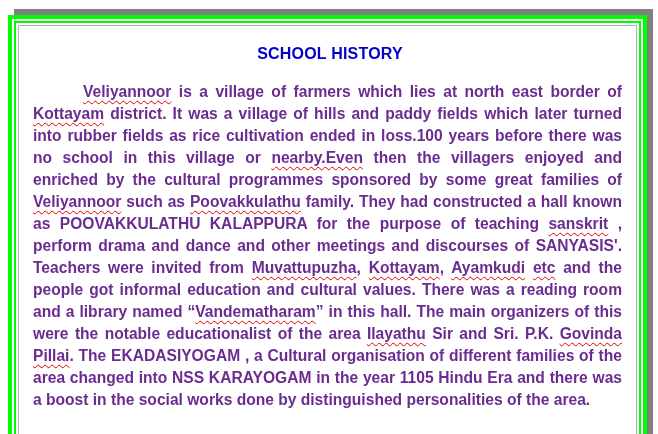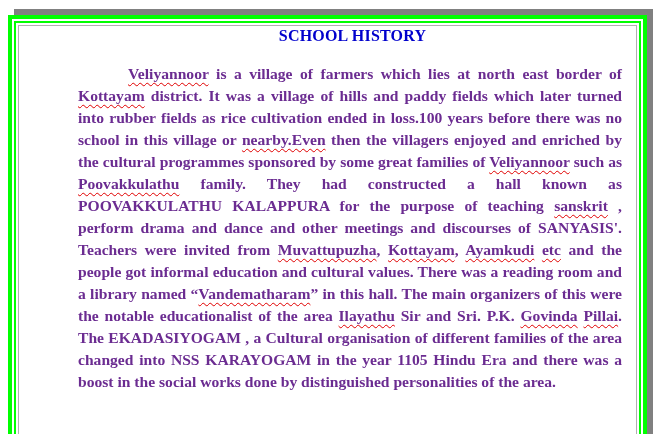--- a/index.html
+++ b/index.html
@@ -2,21 +2,21 @@
 <html><head>
 <meta charset="utf-8">
 <style>
   html, body { margin: 0; padding: 0; background: #ffffff; }
   body { width: 658px; height: 434px; position: relative; overflow: hidden; }
   .shadow-top { position: absolute; left: 14px; top: 9px; width: 639px; height: 8px; background: #808080; }
   .shadow-right { position: absolute; left: 645px; top: 9px; width: 8px; height: 425px; background: #808080; }
   .frame-outer { position: absolute; left: 8px; top: 15px; width: 631px; height: 430px; border: 4px solid #00ff00; border-bottom: none; background: #ffffff; box-sizing: content-box; }
   .frame-inner { position: absolute; left: 2px; top: 2px; right: 2px; bottom: 0; border: 2px solid #00ff00; border-bottom: none; background: #ffffff; }
   .frame-line { position: absolute; left: 2px; top: 2px; right: 2px; bottom: 0; border: 1px solid #b0b0b0; border-bottom: none; background: #ffffff; }
-  .page { position: absolute; left: 1px; top: 0; right: 0; font-family: Liberation Serif, serif; font-weight: bold; padding-left: 45px; }
+  .page { position: absolute; left: 1px; top: 18px; right: 0; font-family: Liberation Sans, sans-serif; font-weight: bold; }
   .title { text-align: center; color: #0000cc; font-size: 16px; line-height: 20px; margin: 0; padding-left: 4px; letter-spacing: 0.2px; }
   .body-text { color: #6b2c91; font-size: 15.6px; line-height: 22px; text-align: justify; margin: 13px; padding-top: 4px; padding-right: 1px; }
   .body-text .indent { display: inline-block; width: 50px; }
   .sp { text-decoration: underline wavy #e00000; text-decoration-thickness: 1px; text-underline-offset: 3px; }
 </style>
 </head>
 <body>
 
 <div class="shadow-top"></div>
 <div class="shadow-right"></div>

